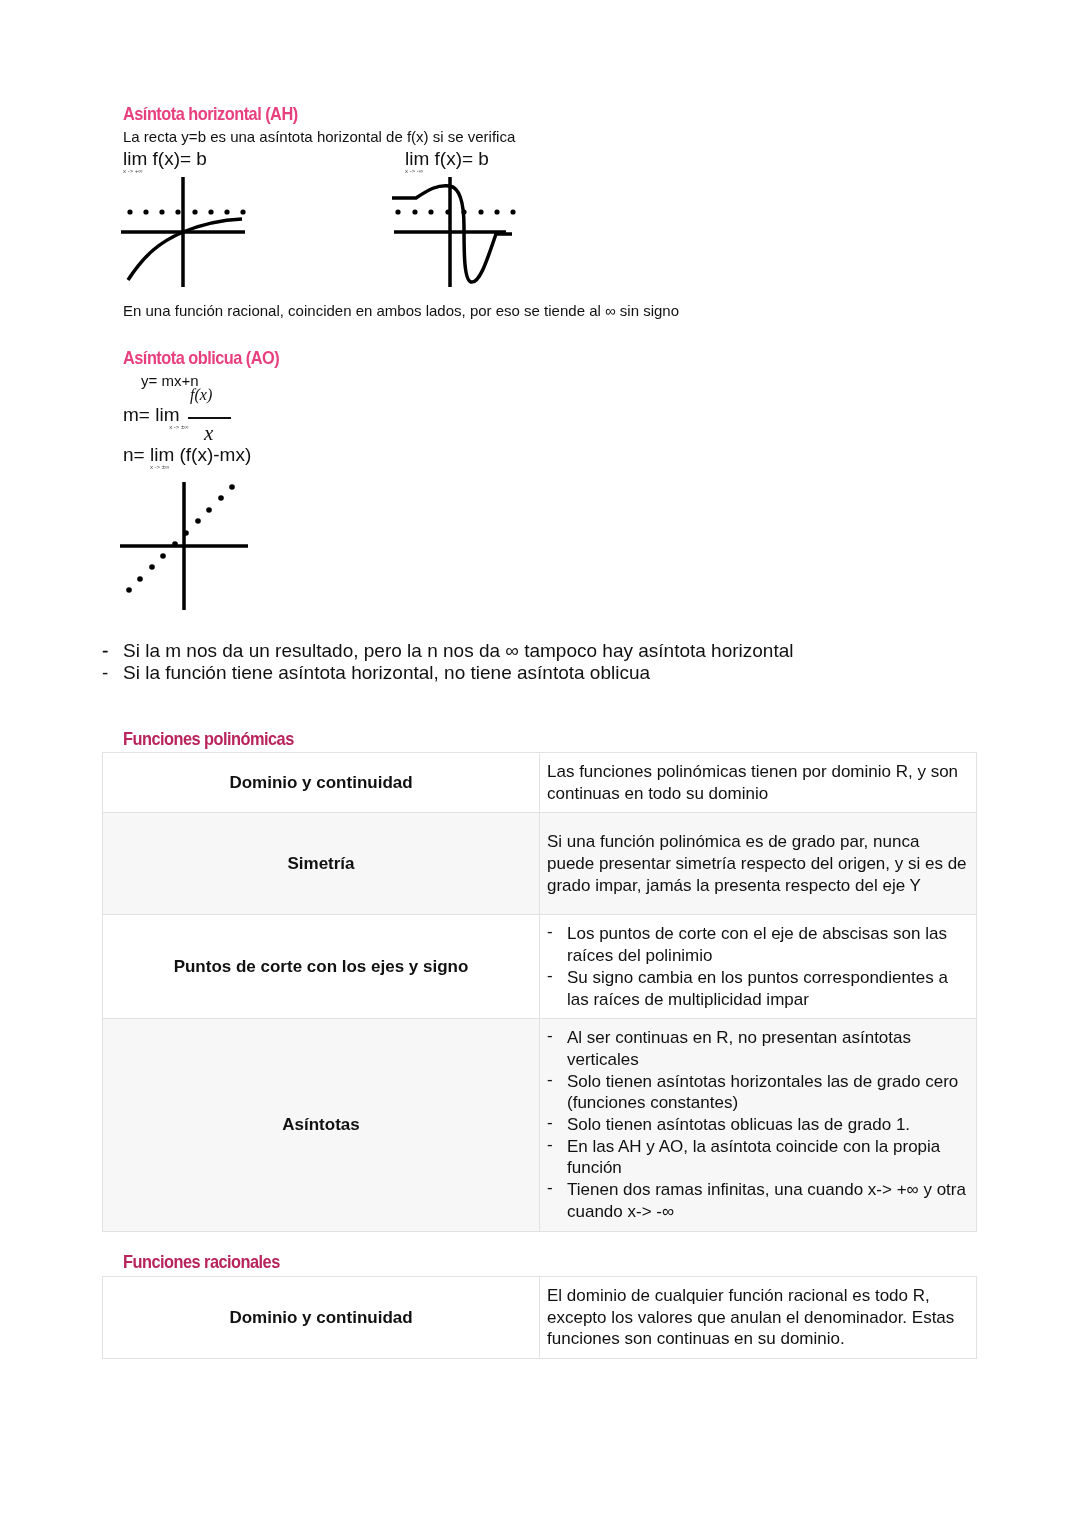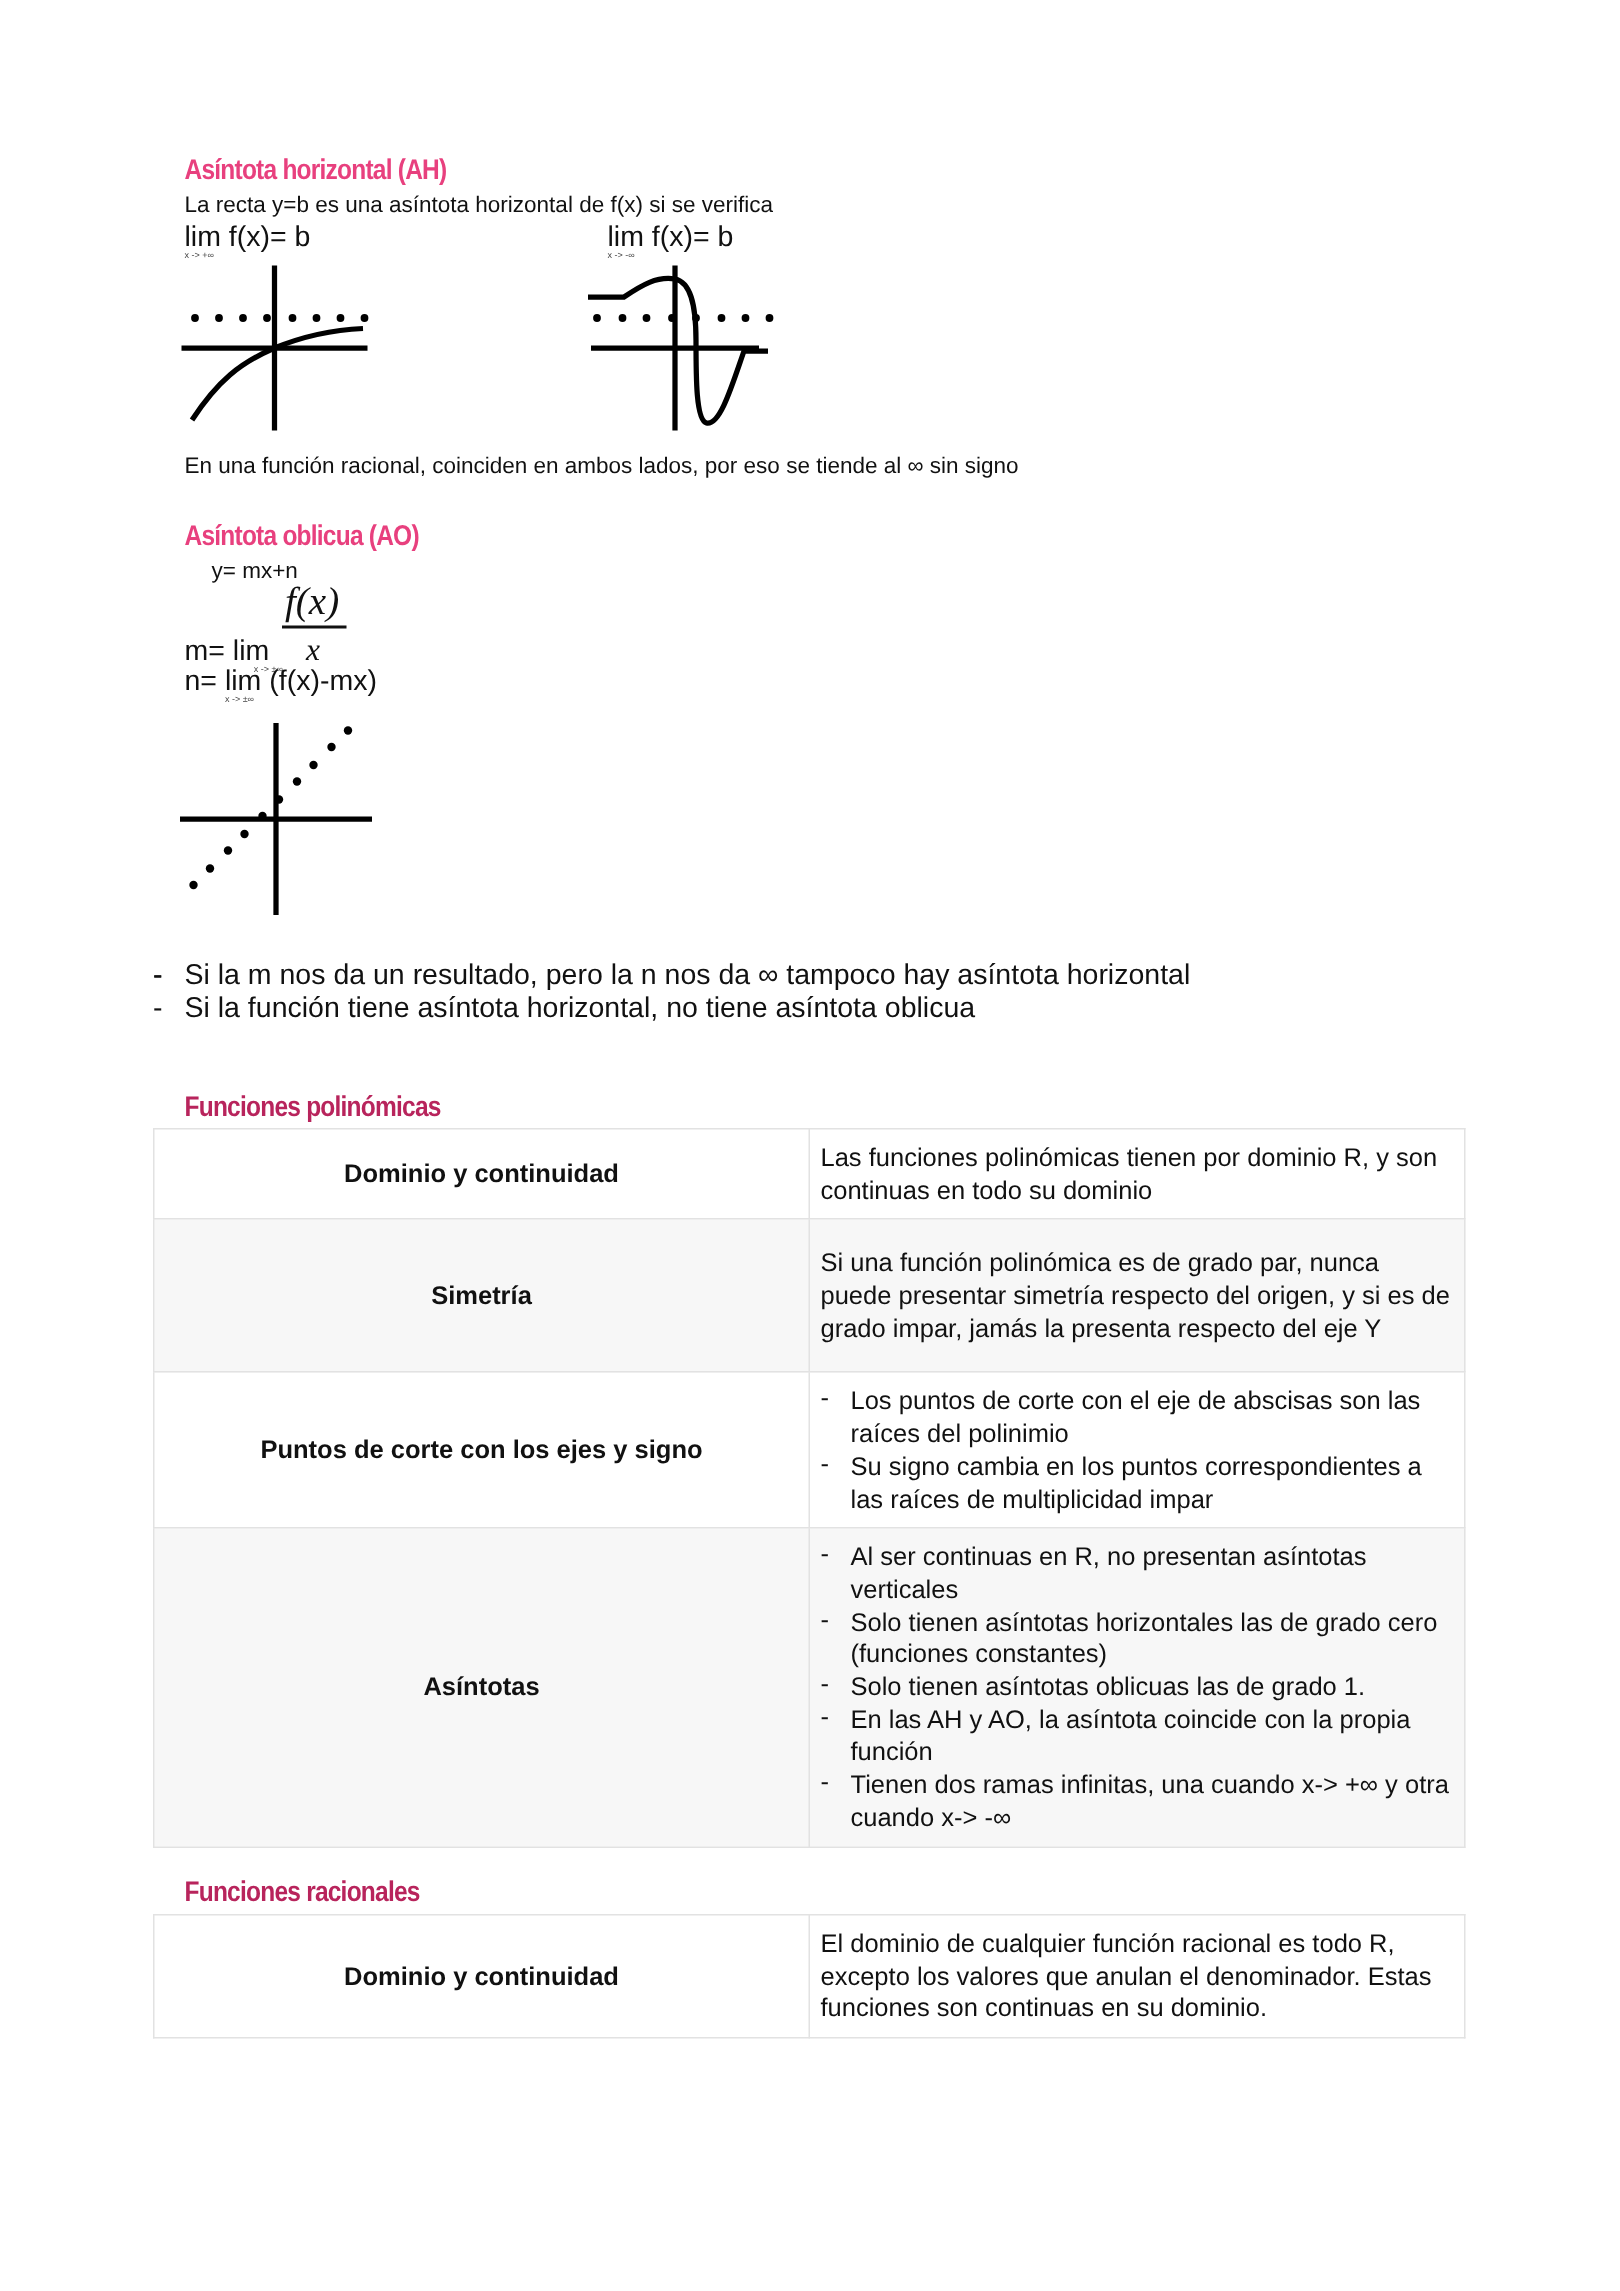--- a/index.html
+++ b/index.html
@@ -45,21 +45,21 @@
       top: 20px;
       font-size: 6px;
       line-height: 6px;
       color: #444;
       white-space: nowrap;
     }
     .frac {
       position: absolute;
       font-family: "Liberation Serif", serif;
       font-style: italic;
-      font-size: 26px;
+      font-size: 16px;
     }
     .frac-line {
       position: absolute;
       height: 1.5px;
       background: #111;
     }
     svg.graph { position: absolute; overflow: visible; }
 
     .bullets {
       position: absolute;
@@ -147,21 +147,21 @@
       <circle cx="125" cy="40" r="2.6"></circle>
   </g>
   <path d="M4,26 L28,26 C40,18 50,12 62,14 C72,16 76,30 76,55 C76,80 76,108 83,110 C92,112 100,85 108,62 L124,62" fill="none" stroke="#000" stroke-width="3.5"></path>
 </svg>
 
 <div class="abs txt" style="left:123px; top:300px;">En una función racional, coinciden en ambos lados, por eso se tiende al ∞ sin signo</div>
 
 <div class="abs h-pink h-bright" style="left:123px; top:347px;">Asíntota oblicua (AO)</div>
 <div class="abs txt" style="left:141px; top:370px;">y= mx+n</div>
 
-<div class="lim-wrap" style="left:123px; top:424px;">
+<div class="lim-wrap" style="left:123px; top:404px;">
   <span>m= </span><span class="lim-word"><span>lim</span><span class="lim-sub" style="left:14px;">x -&gt; ±∞</span></span>
 </div>
 <div class="frac" style="left:190px; top:386px;">f(x)</div>
 <div class="frac-line" style="left:188px; top:417px; width:43px;"></div>
 <div class="frac" style="left:204px; top:421px; font-size:21px;">x</div>
 
 <div class="lim-wrap" style="left:123px; top:444px;">
   <span>n= </span><span class="lim-word"><span>lim</span><span class="lim-sub">x -&gt; ±∞</span></span><span> (f(x)-mx)</span>
 </div>
 

